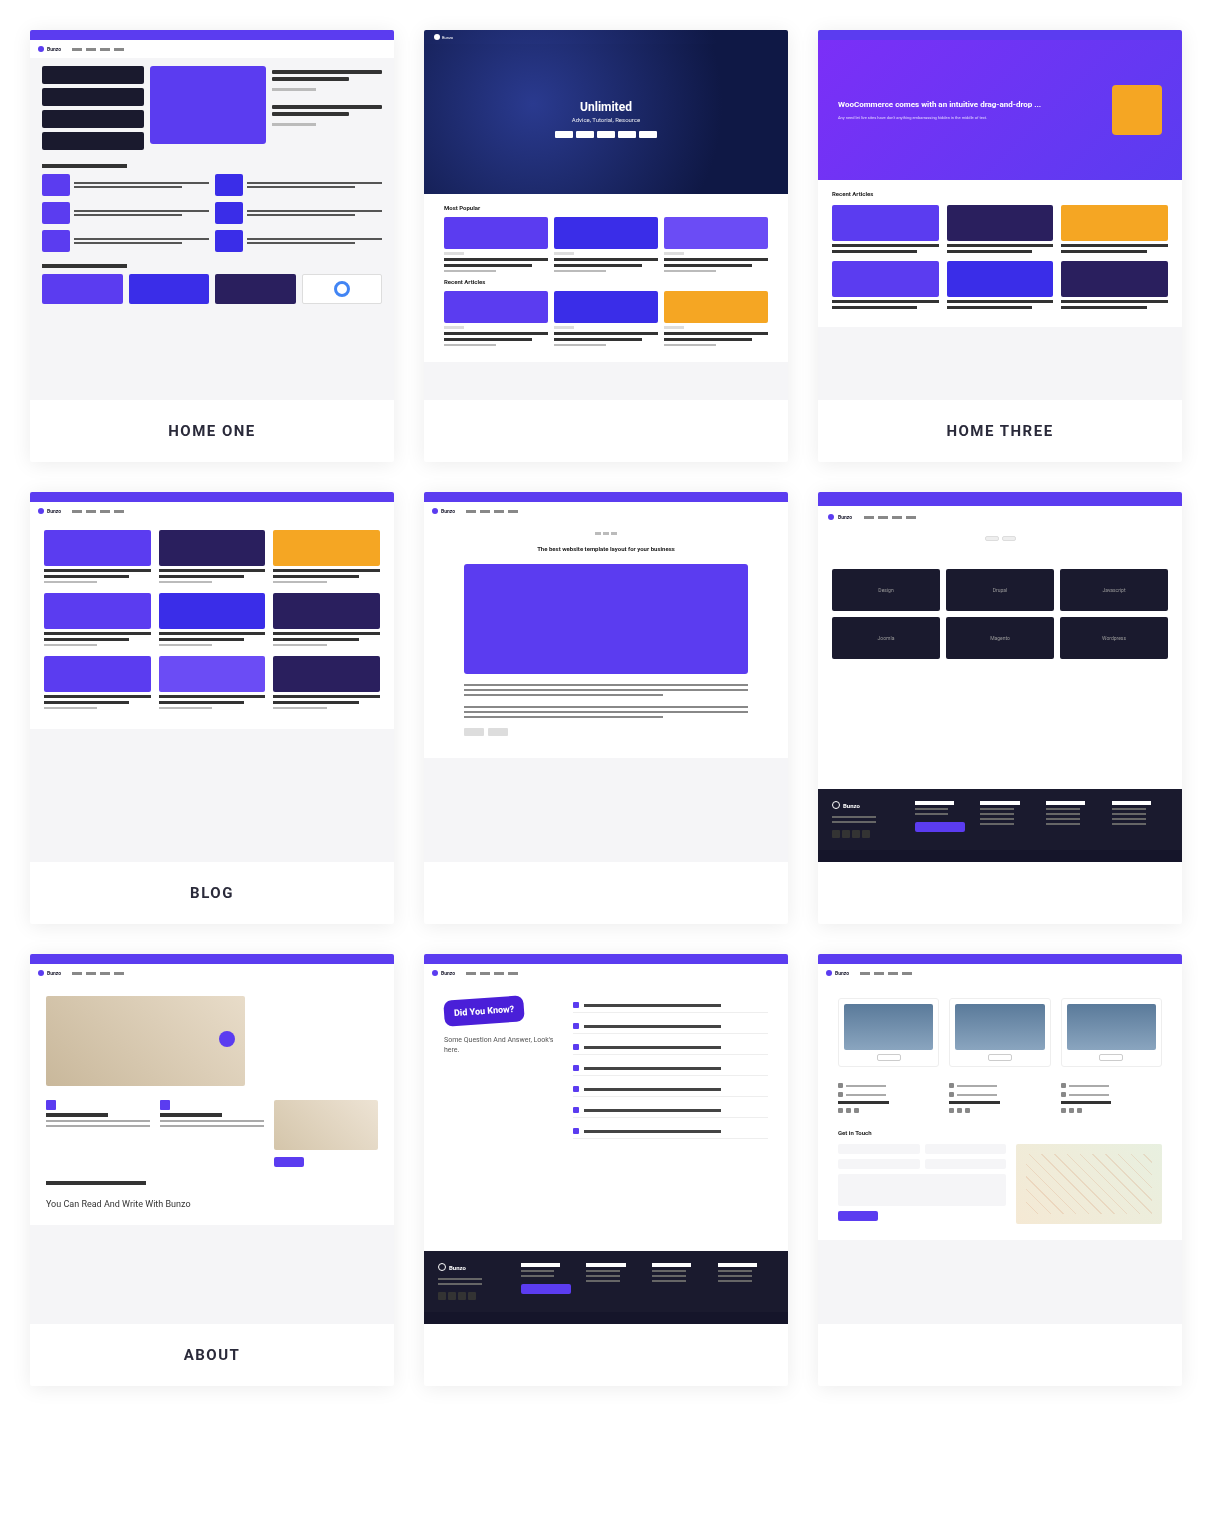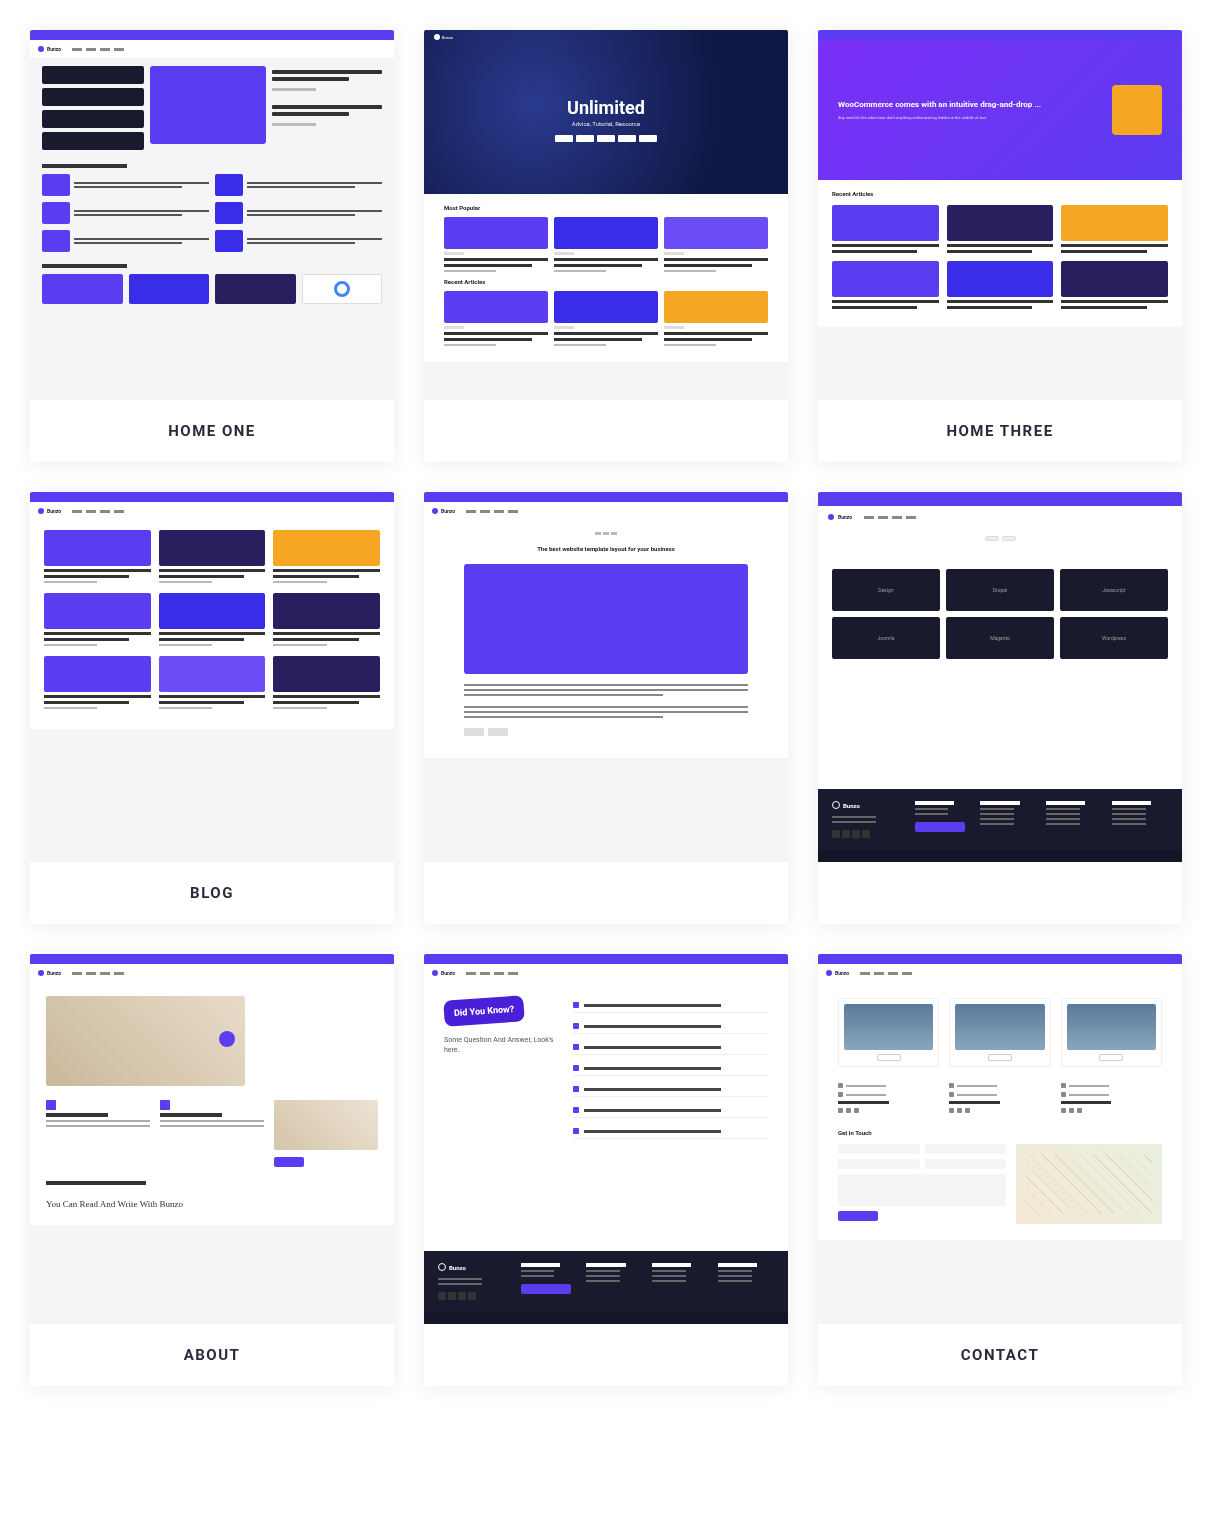--- a/index.html
+++ b/index.html
@@ -89,21 +89,21 @@
     .h1-g { width: 16px; height: 16px; border-radius: 50%; border: 3px solid #4285f4; }
 
     
     .h2-hero {
       height: 150px;
       background: radial-gradient(circle at 30% 40%, #2a3a8f 0%, #0f1845 70%);
       display: flex; flex-direction: column; align-items: center; justify-content: center;
       color: #fff;
     }
     .h2-hero-top { display: flex; justify-content: space-between; padding: 4px 10px; font-size: 4px; color: #fff; }
-    .h2-title { font-size: 18px; font-weight: 700; }
+    .h2-title { font-size: 12px; font-weight: 700; }
     .h2-sub { font-size: 6px; opacity: 0.9; margin-top: 2px; }
     .h2-btns { display: flex; gap: 3px; margin-top: 8px; }
     .h2-btn { width: 18px; height: 7px; background: #fff; border-radius: 1px; }
     .h2-content { background: #fff; padding: 10px 20px; }
     .h2-sec-head { display: flex; justify-content: space-between; margin-bottom: 6px; }
     .h2-sec-title { font-size: 6px; font-weight: 700; color: #222; }
     .h2-row { display: grid; grid-template-columns: repeat(3, 1fr); gap: 6px; margin-bottom: 6px; }
     .h2-card { display: flex; flex-direction: column; gap: 3px; }
     .h2-img { height: 32px; background: #5b3cf0; border-radius: 2px; }
     .h2-img.y { background: #f5a623; }
@@ -170,21 +170,21 @@
     .ct-sicon { width: 8px; height: 8px; background: #333; border-radius: 1px; }
     .ct-sub { width: 50px; height: 10px; background: #5b3cf0; border-radius: 2px; margin-top: 4px; }
     .ct-copyright { background: #15152a; height: 12px; }
     .ct-nav { height: 22px; background: #fff; display: flex; align-items: center; padding: 0 10px; gap: 4px; }
     .ct-topbar2 { height: 14px; background: #5b3cf0; }
     .ct-crumb { display: flex; gap: 3px; justify-content: center; padding: 8px; }
     .ct-crumb-i { width: 14px; height: 5px; background: #eee; border: 1px solid #ddd; border-radius: 2px; }
     .ct-wrapper { flex: 1; background: #fff; }
 
     
-    .ab-body { background: #fff; padding: 14px 16px; font-family: Liberation Serif, serif; }
+    .ab-body { background: #fff; padding: 14px 16px; }
     .ab-hero { display: flex; gap: 8px; margin-bottom: 14px; position: relative; }
     .ab-img-main { width: 60%; height: 90px; background: linear-gradient(45deg, #c9b89b, #e8dcc9); border-radius: 2px; }
     .ab-dot { position: absolute; left: 52%; top: 35px; width: 16px; height: 16px; border-radius: 50%; background: #5b3cf0; }
     .ab-row2 { display: grid; grid-template-columns: 1fr 1fr 1fr; gap: 10px; margin-bottom: 14px; }
     .ab-col { display: flex; flex-direction: column; gap: 3px; }
     .ab-icon { width: 10px; height: 10px; background: #5b3cf0; border-radius: 1px; }
     .ab-ct { height: 4px; width: 60%; background: #333; }
     .ab-ln { height: 2px; background: #aaa; }
     .ab-img-sm { height: 50px; background: linear-gradient(45deg, #d4c5aa, #ede3d4); border-radius: 2px; }
     .ab-btn { width: 30px; height: 10px; background: #5b3cf0; border-radius: 2px; margin-top: 4px; }
@@ -893,16 +893,15 @@
                   <div class="co-inp"></div>
                 </div>
               <div class="co-ta"></div>
               <div class="co-submit"></div>
             </div>
             <div class="co-map"></div>
           </div>
         </div>
       </div>
     </div>
-    <div class="label">CONTACT</div>
   </div>
 
 </div>
 
 </body></html>

